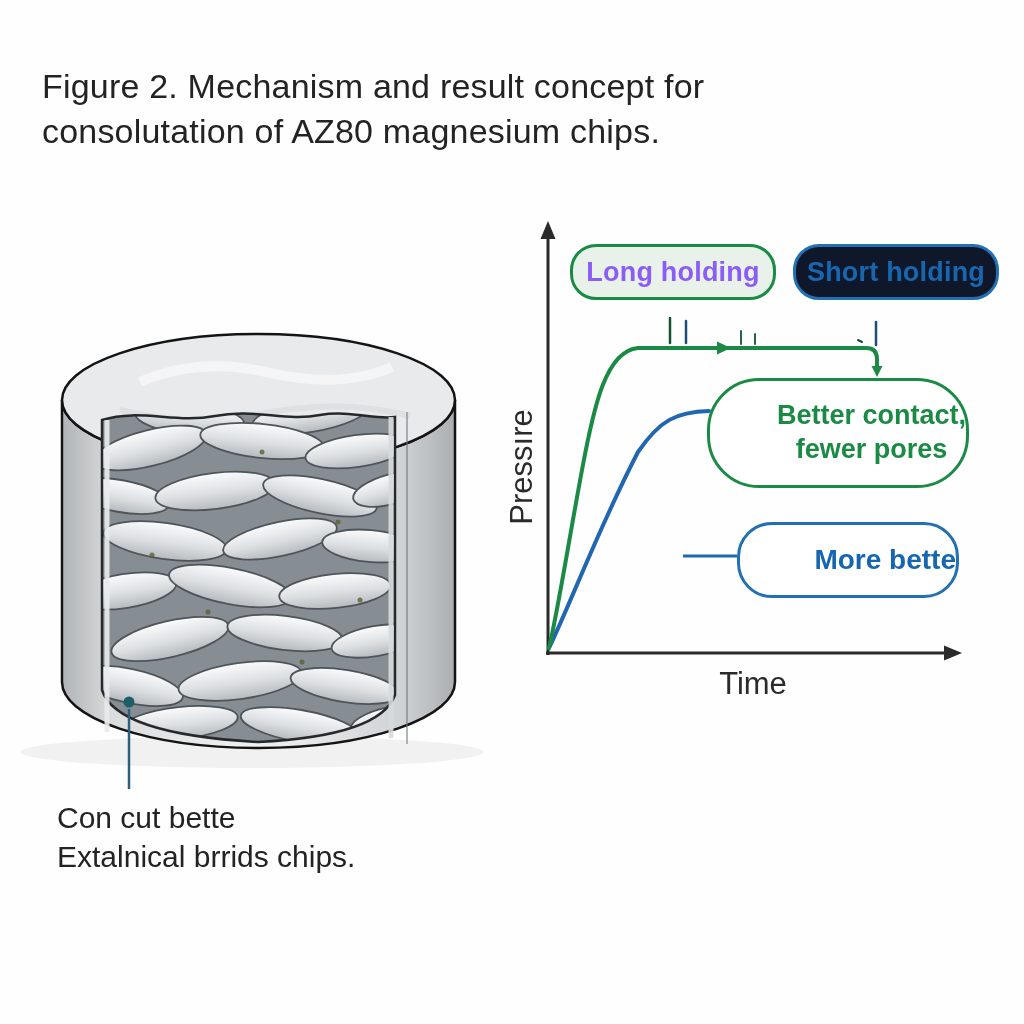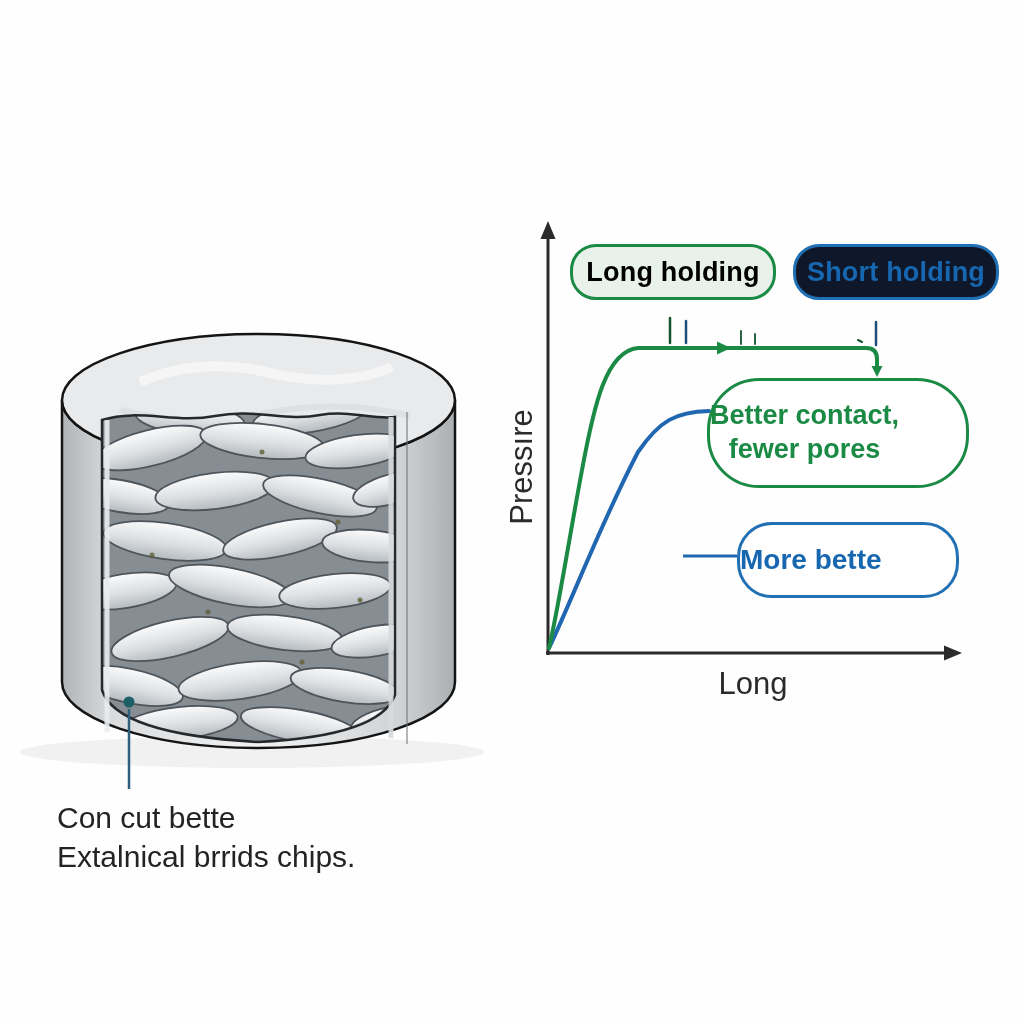--- a/index.html
+++ b/index.html
@@ -11,25 +11,25 @@
     position:absolute;left:42px;top:64px;width:780px;
     font-size:34px;line-height:1.33;font-weight:500;letter-spacing:.2px;
     color:#232323;white-space:pre-line;
   }
   .art{position:absolute;left:0;top:0;width:1024px;height:1024px;}
   .pill{
     position:absolute;display:flex;align-items:center;justify-content:center;
     border-radius:26px;font-size:27px;font-weight:600;letter-spacing:.2px;
   }
   .pill-long{left:570px;top:244px;width:200px;height:50px;
-    background:#e9f2ea;border:3px solid #1a8a45;color:#000000;}
+    background:#e9f2ea;border:3px solid #1a8a45;color:#8b5cf6;}
   .pill-short{left:793px;top:244px;width:200px;height:50px;
     background:#0f172a;border:3px solid #2270b4;color:#1767b0;}
   .bubble{
-    position:absolute;display:flex;align-items:center;justify-content:flex-start;
+    position:absolute;display:flex;align-items:center;justify-content:flex-end;
     background:#ffffff;text-align:center;font-weight:600;white-space:pre-line;
   }
   .bubble-contact{left:707px;top:378px;width:256px;height:104px;border-radius:52px;
     border:3px solid #1a8a45;color:#1a8a45;font-size:27px;line-height:1.25;}
   .bubble-gaps{left:737px;top:522px;width:216px;height:70px;border-radius:35px;
     border:3px solid #2270b4;color:#1767b0;font-size:28px;}
   .ylabel{
     position:absolute;left:522px;top:467px;transform:translate(-50%,-50%) rotate(-90deg);
     font-size:31px;font-weight:500;color:#2a2a2a;white-space:nowrap;
   }
@@ -40,20 +40,22 @@
   .caption{
     position:absolute;left:57px;top:798px;font-size:30px;line-height:1.3;
     font-weight:500;color:#232323;white-space:pre-line;
   }
 </style>
 </head>
 <body>
 
 <div class="canvas">
 
+  <div class="title">Figure 2. Mechanism and result concept for
+consolutation of AZ80 magnesium chips.</div>
 
   <svg class="art" viewBox="0 0 1024 1024">
     <defs>
       <linearGradient id="bodyG" x1="0" y1="0" x2="1" y2="0">
         <stop offset="0" stop-color="#b1b4b6"></stop>
         <stop offset="0.13" stop-color="#dadcdd"></stop>
         <stop offset="0.5" stop-color="#f1f2f3"></stop>
         <stop offset="0.86" stop-color="#d0d3d5"></stop>
         <stop offset="1" stop-color="#acafb1"></stop>
       </linearGradient>
@@ -138,21 +140,21 @@
         <line x1="755" y1="334" x2="755" y2="344" stroke="#14532d" stroke-width="1.8"></line>
         <line x1="876" y1="322" x2="876" y2="345" stroke="#1d4e78" stroke-width="2.5"></line>
         <line x1="858" y1="340" x2="862" y2="342" stroke="#14532d" stroke-width="2"></line>
       </g>
 
       <line x1="683" y1="556" x2="737" y2="556" stroke="#2166b0" stroke-width="3"></line>
     </g>
   </svg>
 
   <div class="ylabel">Pressıre</div>
-  <div class="xlabel">Long</div>
+  <div class="xlabel">Time</div>
 
   <div class="pill pill-long">
     <span>Long holding</span>
   </div>
   <div class="pill pill-short">
     <span>Short holding</span>
   </div>
 
   <div class="bubble bubble-contact">
     <span>Better contact,

